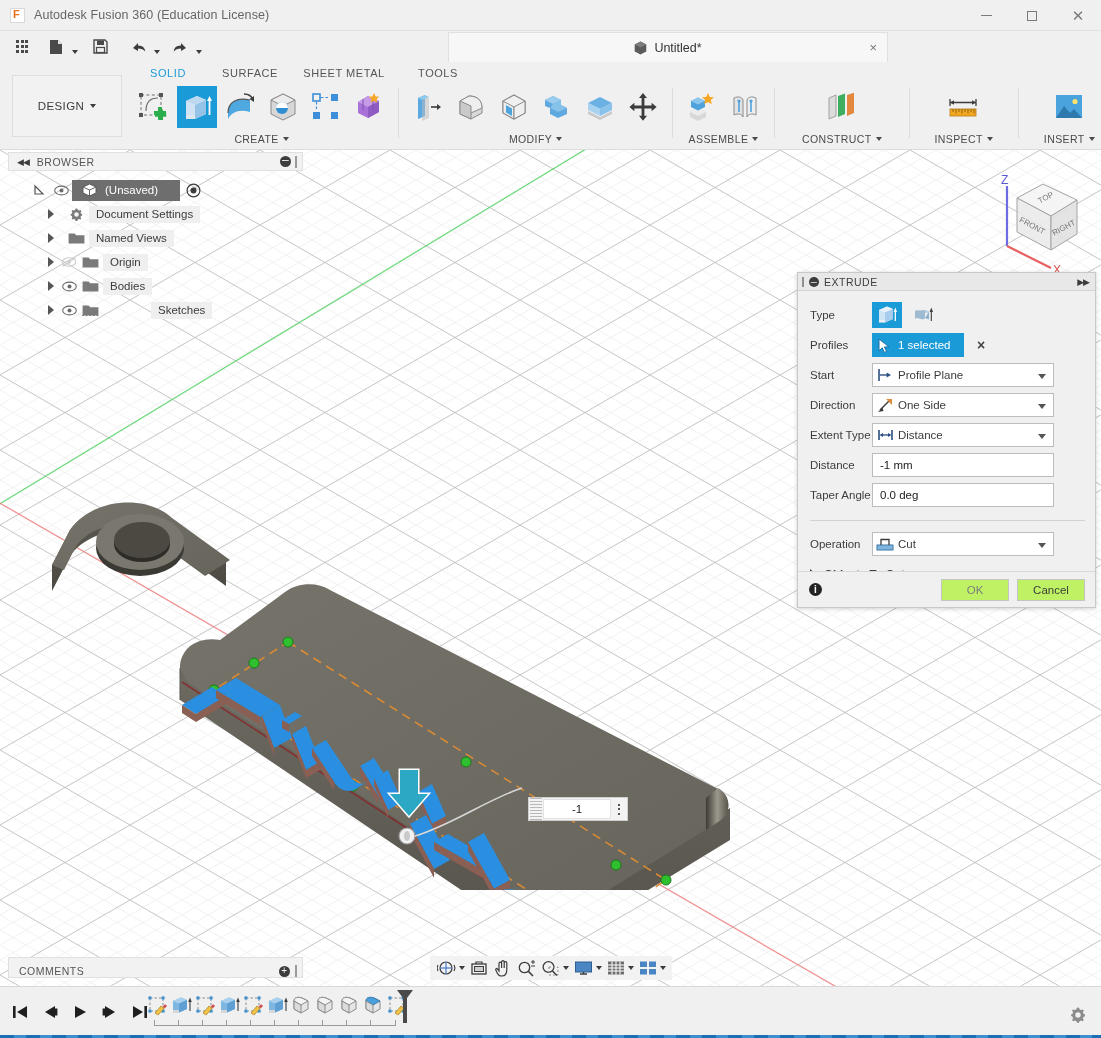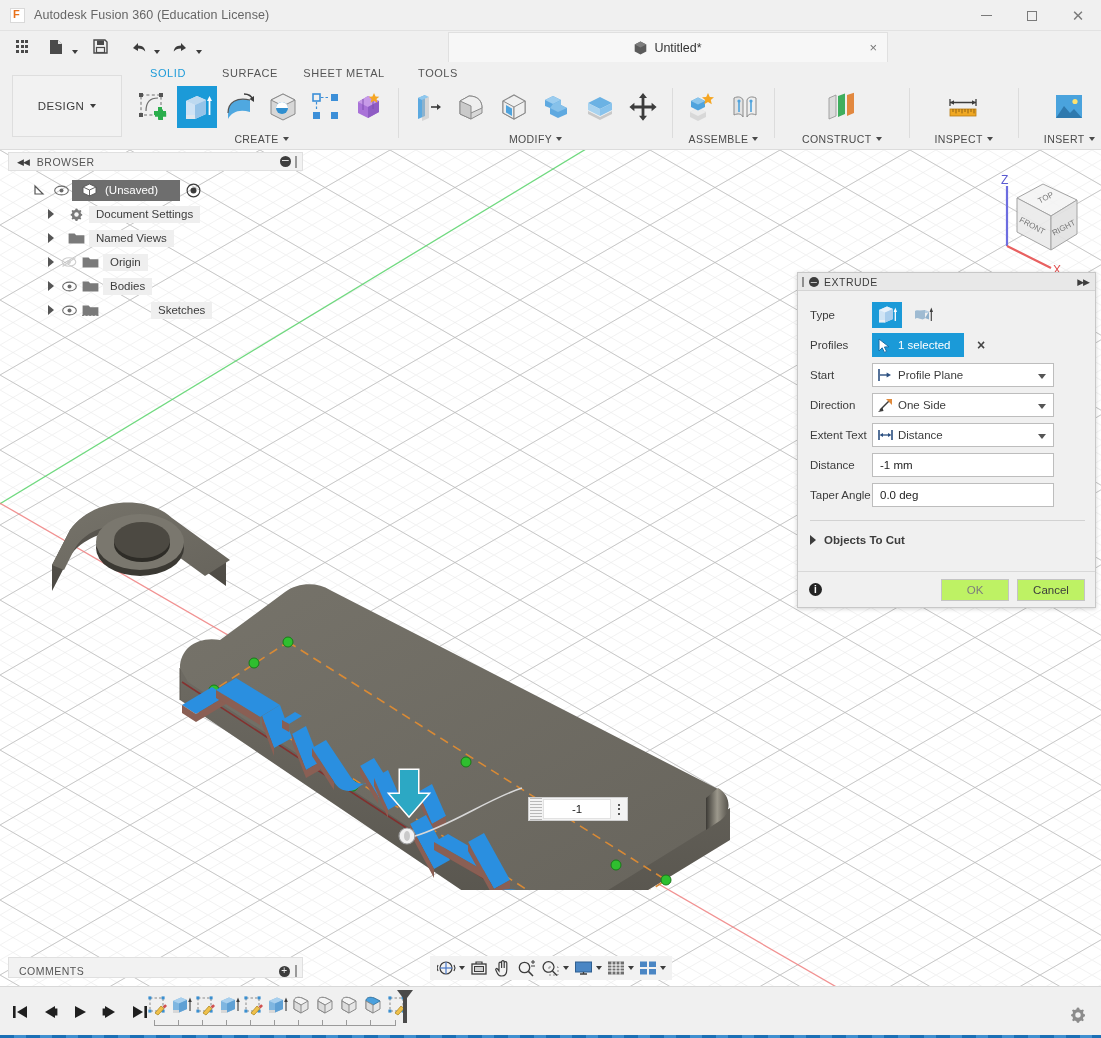--- a/index.html
+++ b/index.html
@@ -1016,21 +1016,21 @@
                   <path d="M1 14 L5.5 9.5 L6.5 13 Z" fill="#3c3c3c"></path>
                 </svg>
             </span>
             <span>One Side</span>
             <span class="dd-caret"></span>
           </div>
         </div>
       </div>
 
       <div class="frow">
-        <div class="flabel">Extent Text</div>
+        <div class="flabel">Extent Type</div>
         <div class="fctl">
           <div class="drop">
             <span class="dico">
               <svg width="17" height="14" viewBox="0 0 17 14">
                   <path d="M2 2 V12 M15 2 V12" stroke="#2b4f80" stroke-width="1.6"></path>
                   <path d="M4 7 H13" stroke="#2b4f80" stroke-width="1.3"></path>
                   <path d="M2.5 7 L6 5 V9 Z M14.5 7 L11 5 V9 Z" fill="#2b4f80"></path>
                 </svg>
             </span>
             <span>Distance</span>
@@ -1049,20 +1049,37 @@
       <div class="frow">
         <div class="flabel">Taper Angle</div>
         <div class="fctl">
           <div class="txtin">0.0 deg</div>
         </div>
       </div>
     </div>
 
     <div class="dlg-sep"></div>
 
+    <div class="dlg-body" style="padding-top:0;">
+      <div class="frow">
+        <div class="flabel">Operation</div>
+        <div class="fctl">
+          <div class="drop">
+            <span class="dico">
+              <svg width="18" height="14" viewBox="0 0 18 14">
+                  <rect x="1" y="8" width="16" height="5" fill="#7fb6e0" stroke="#4179a8" stroke-width="1"></rect>
+                  <path d="M5 8 V2.5 h8 V8" fill="none" stroke="#3c3c3c" stroke-width="1.3"></path>
+                </svg>
+            </span>
+            <span>Cut</span>
+            <span class="dd-caret"></span>
+          </div>
+        </div>
+      </div>
+    </div>
 
     <div class="objrow">
       <span class="tri-o"></span>
       <b>Objects To Cut</b>
     </div>
 
     <div class="dlg-footer">
       <span class="info-i">i</span>
       <span class="btn-spacer"></span>
       <div class="dlg-btn">OK</div>

